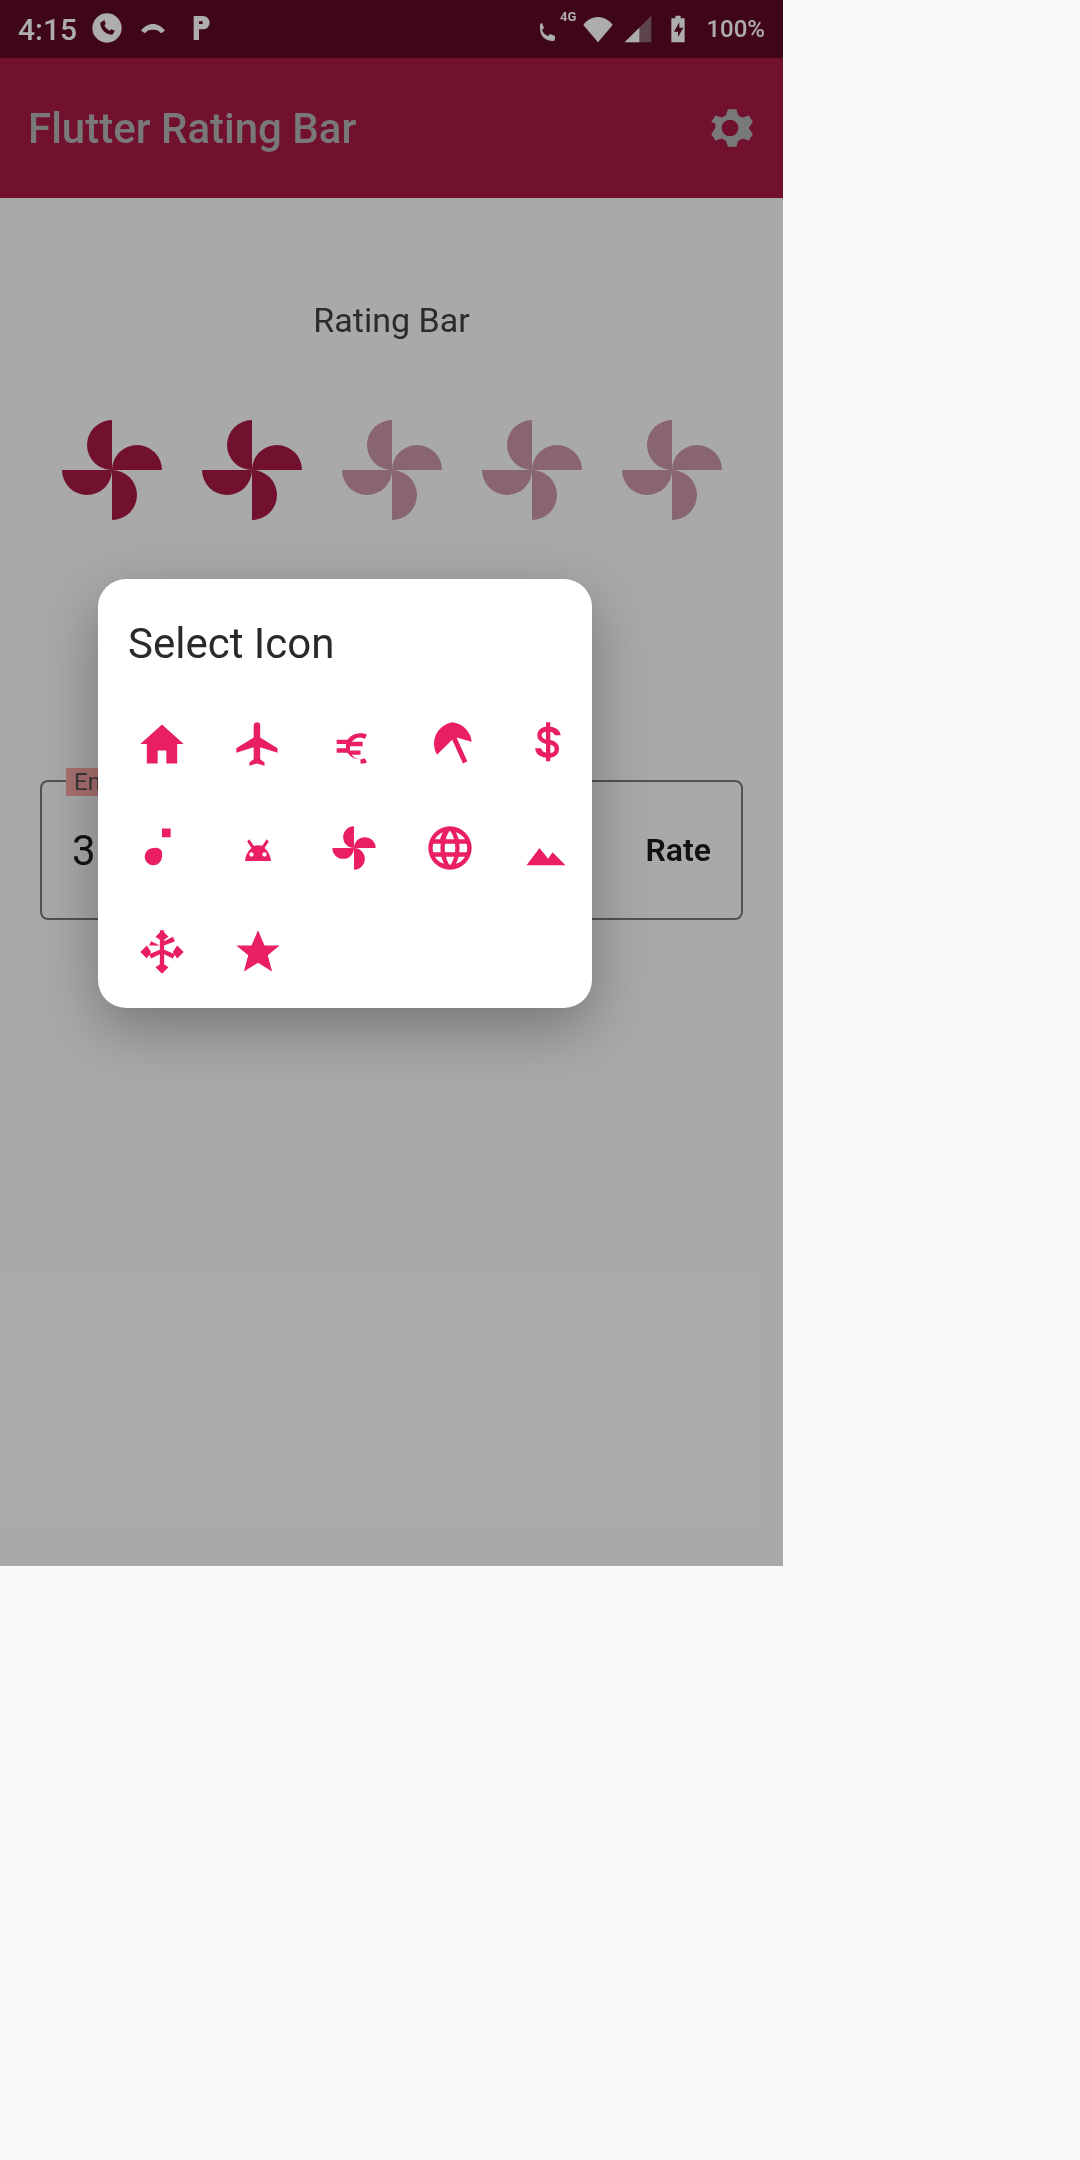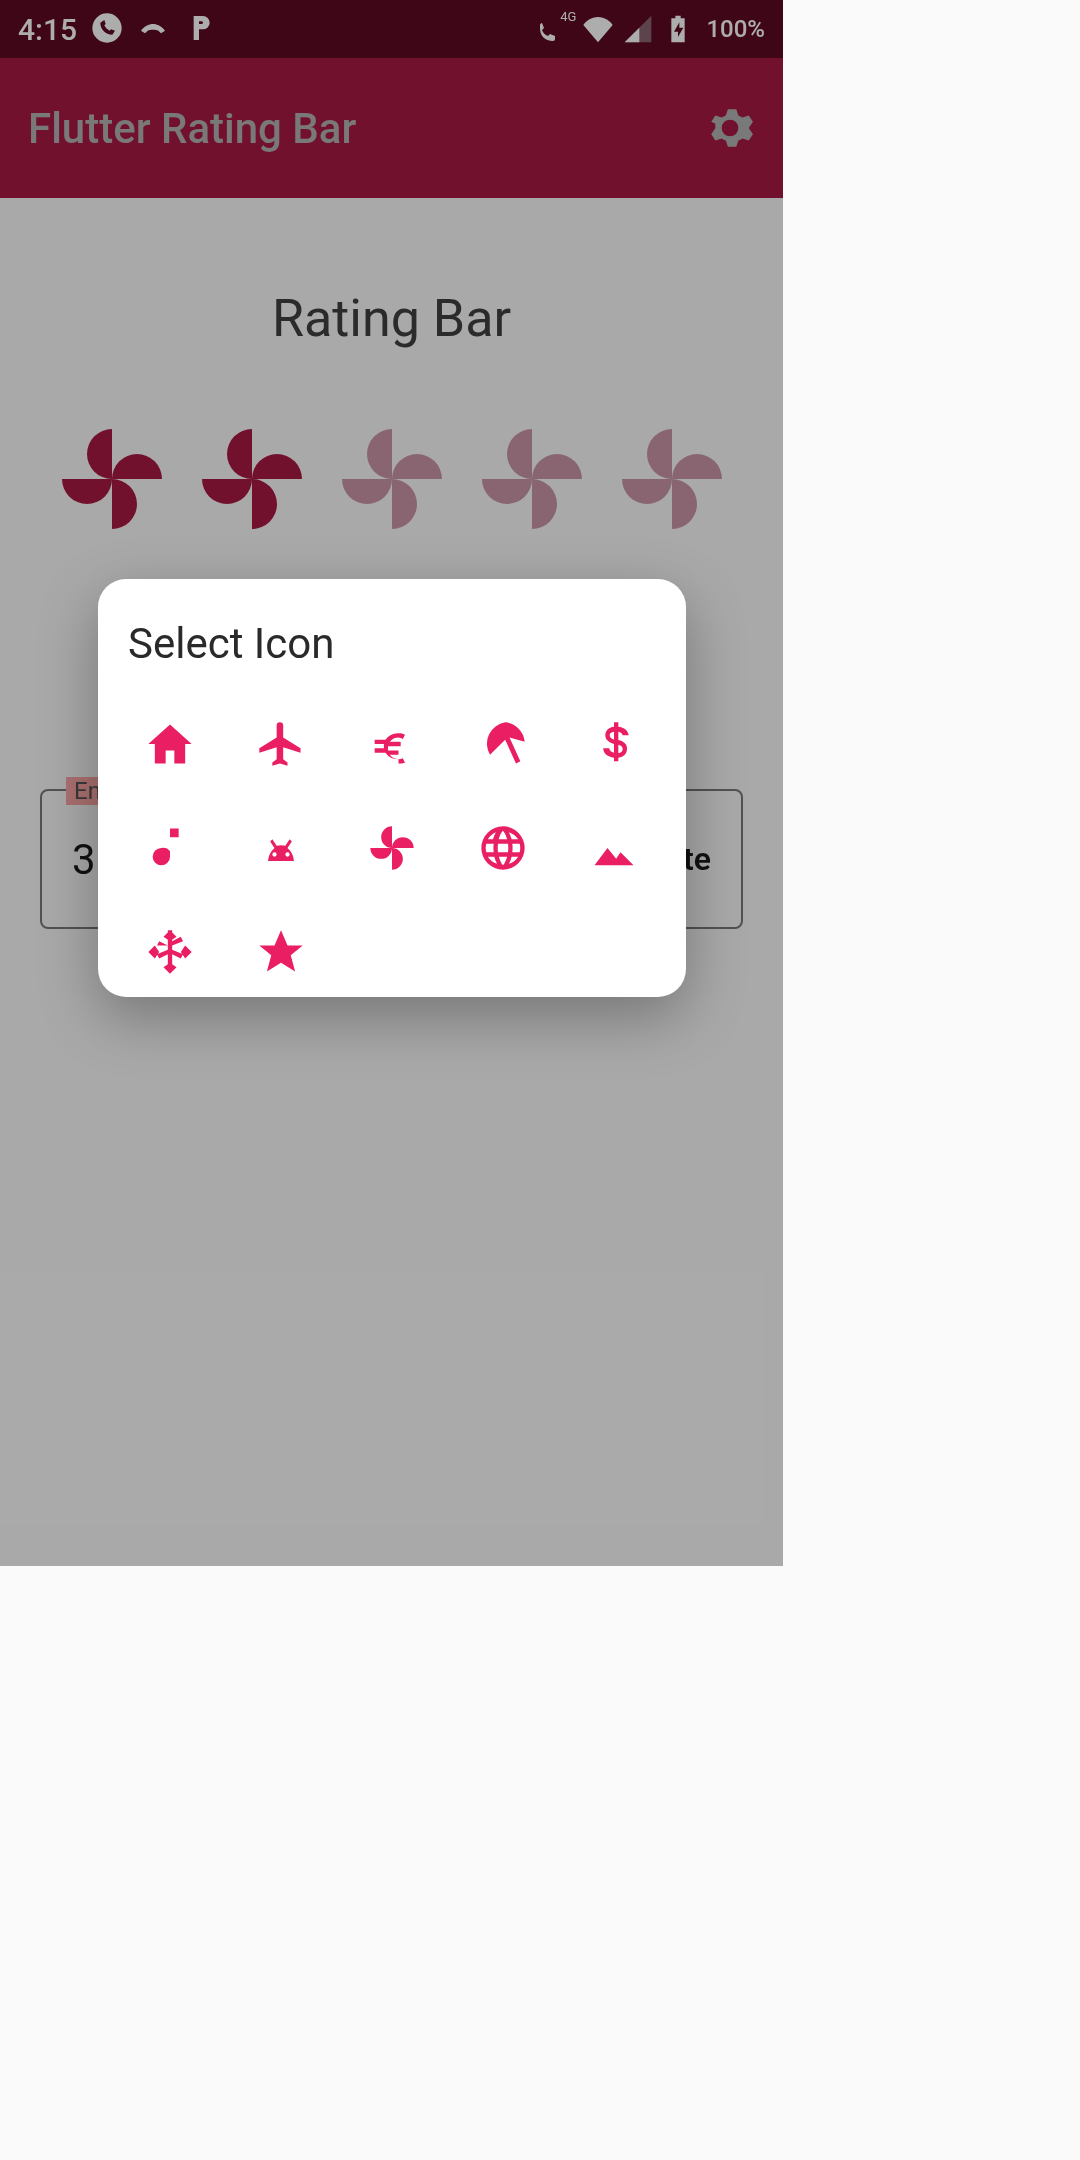--- a/index.html
+++ b/index.html
@@ -68,24 +68,25 @@
       height: 50px;
       display: flex;
       align-items: center;
       justify-content: center;
     }
     .content {
       padding: 90px 30px 0;
     }
     .section-title {
       text-align: center;
-      font-size: 52px;
+      font-size: 34px;
       font-weight: 400;
       color: #404040;
       margin-bottom: 70px;
+      margin-top: 12px;
     }
     .rating-row {
       display: flex;
       justify-content: center;
       gap: 20px;
       margin-bottom: 60px;
     }
     .pinwheel {
       width: 120px;
       height: 120px;
@@ -126,24 +127,24 @@
     }
     .scrim {
       position: absolute;
       inset: 0;
       background: rgba(0,0,0,0.32);
     }
     .dialog {
       position: absolute;
       top: 579px;
       left: 98px;
-      width: 588px;
+      width: 494px;
       background: white;
       border-radius: 28px;
-      padding: 40px 30px 19px;
+      padding: 40px 30px 30px;
       box-shadow: 0 20px 60px rgba(0,0,0,0.3);
     }
     .dialog-title {
       font-size: 42px;
       font-weight: 400;
       color: #2a2a2a;
       margin-bottom: 50px;
     }
     .icon-grid {
       display: grid;
@@ -184,21 +185,21 @@
       <svg viewBox="0 0 24 24" fill="white">
           <path d="M8 3h7a5 5 0 010 10h-3v8H8z M12 7v2h2a1 1 0 000-2z"></path>
         </svg>
     </span>
   </div>
   <div class="status-right">
     <span class="status-icon" style="position:relative;width:38px">
       <svg viewBox="0 0 24 24" fill="white" style="width:24px;height:24px;position:absolute;bottom:0;left:0">
           <path d="M6 2l2 5-2 2c1 3 3 5 6 6l2-2 5 2v3c0 1-1 2-2 2C9 20 4 15 4 7V4c0-1 1-2 2-2z"></path>
         </svg>
-      <span style="position:absolute;top:-4px;right:-2px;font-size:13px;font-weight:400">4G</span>
+      <span style="position:absolute;top:-4px;right:-2px;font-size:13px;font-weight:700">4G</span>
     </span>
     <span class="status-icon">
       <svg viewBox="0 0 24 24" fill="white">
           <path d="M12 3C7 3 3 6 1 9l11 13L23 9c-2-3-6-6-11-6z"></path>
         </svg>
     </span>
     <span class="status-icon">
       <svg viewBox="0 0 24 24">
           <path d="M2 22L22 2v20z" fill="#8a6570"></path>
           <path d="M2 22L13 11v11z" fill="white"></path>

